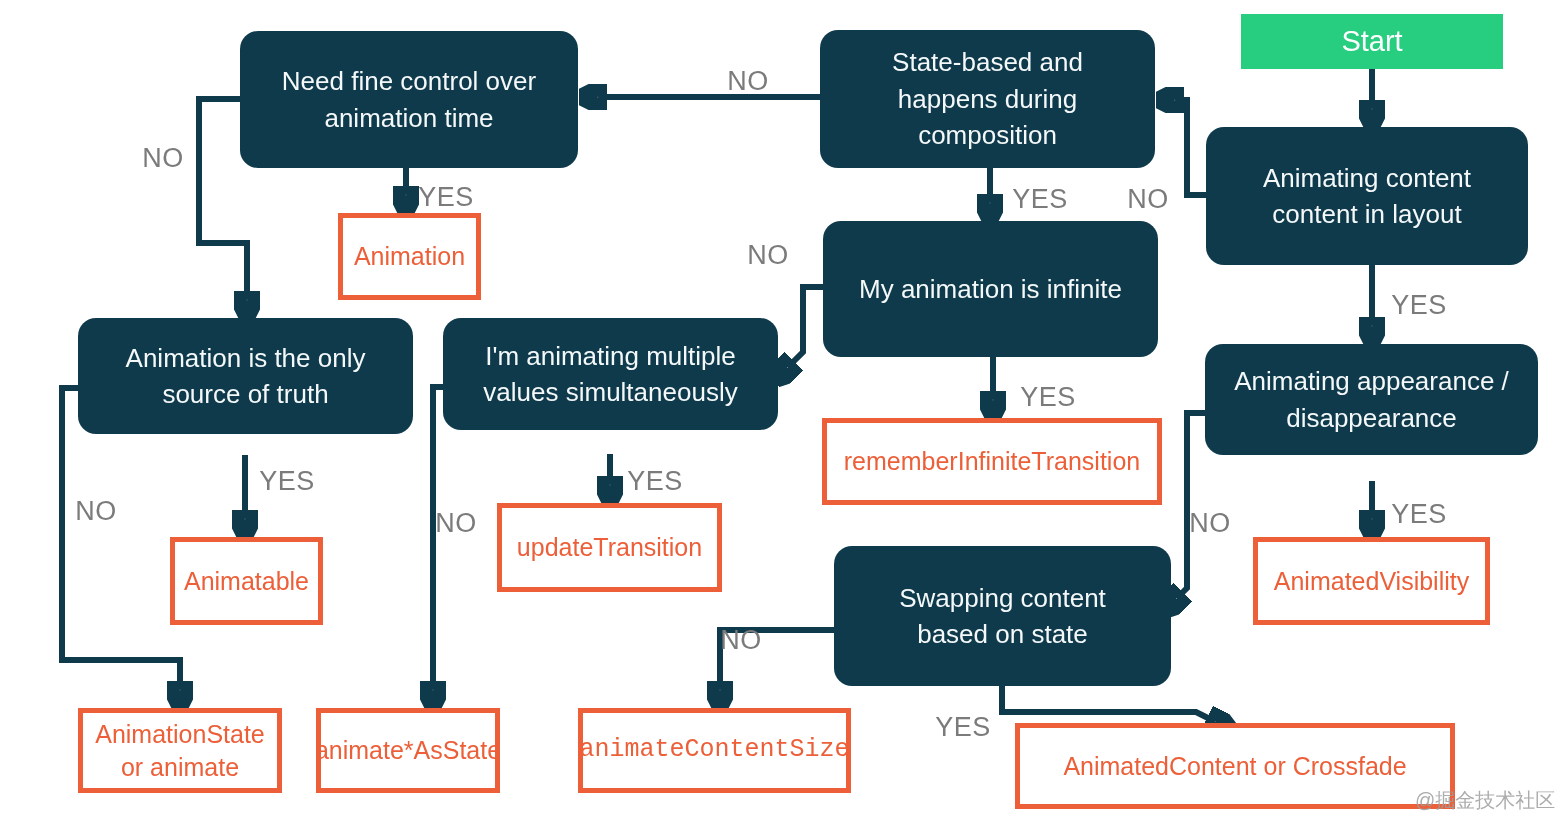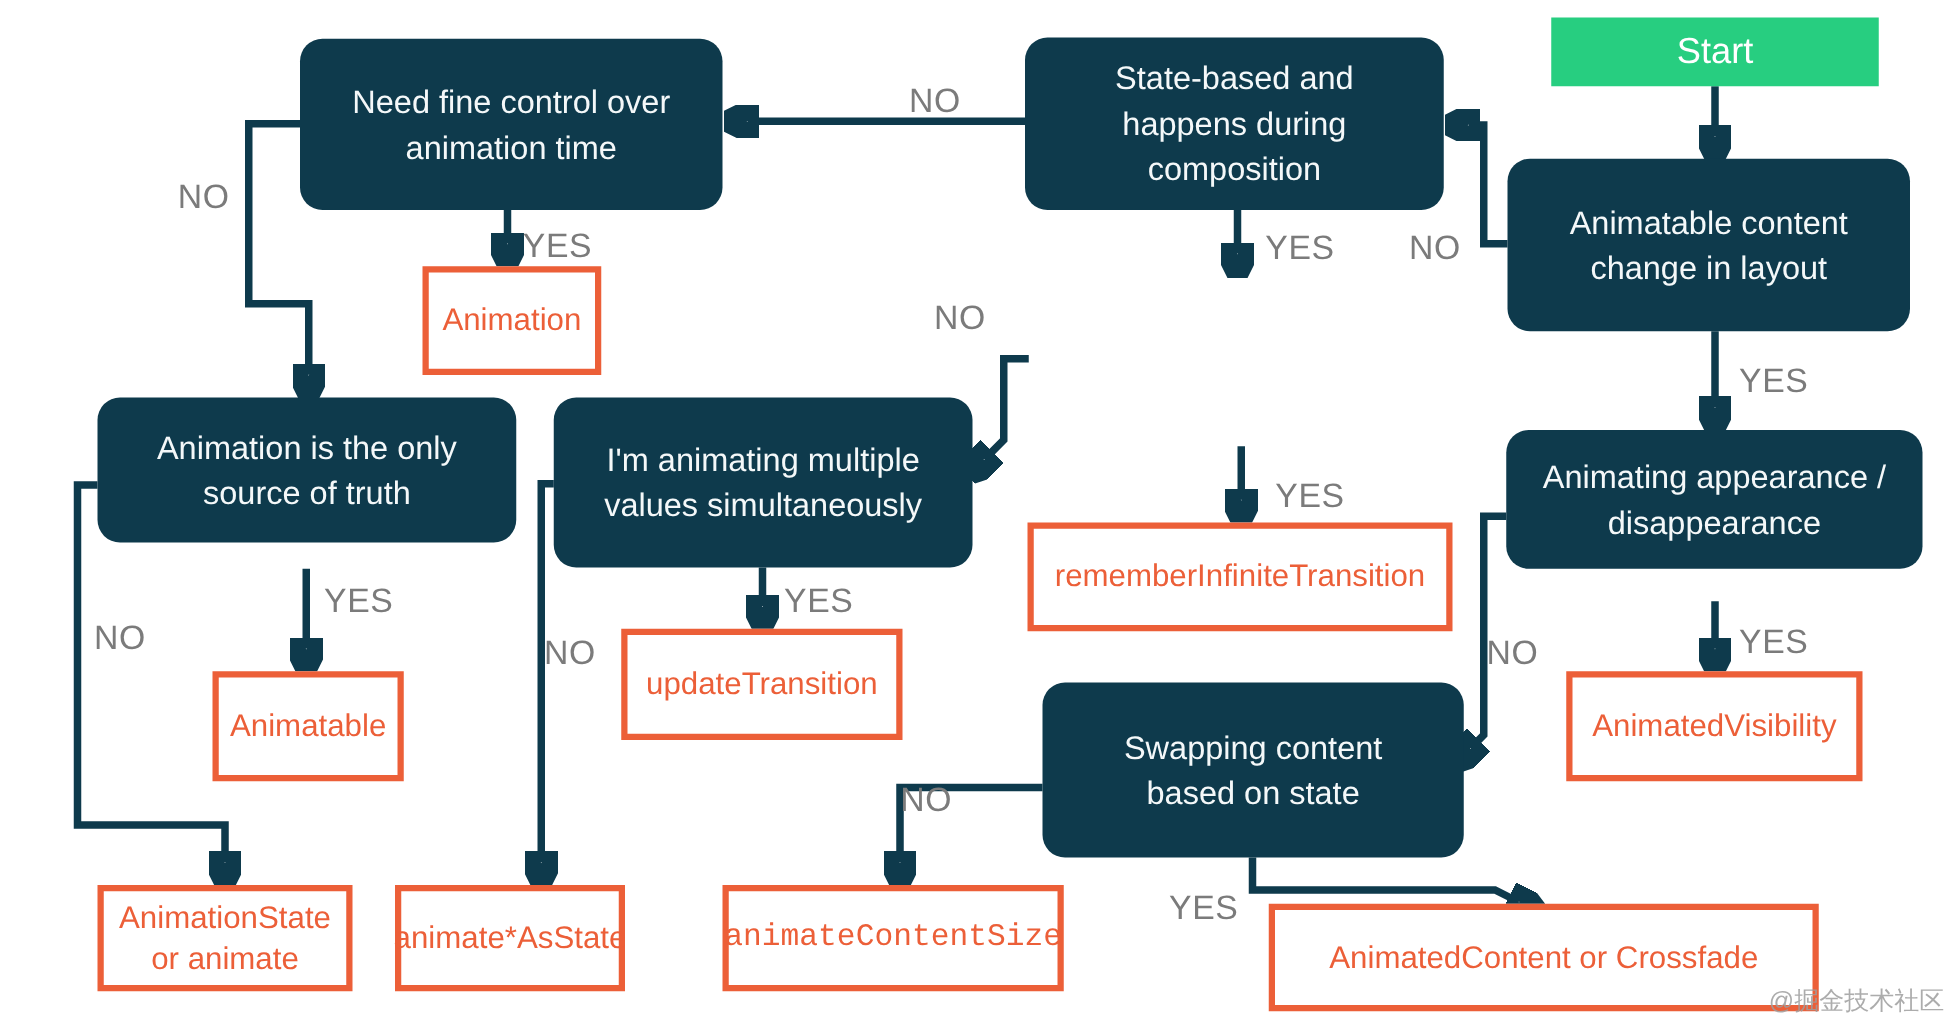--- a/index.html
+++ b/index.html
@@ -117,37 +117,40 @@
     <path d="M834 630 H720 V682" marker-end="url(#arrow)"></path>
 
     <path d="M1002 686 V712 H1196 L1208 718" marker-end="url(#arrow)"></path>
   </svg>
 
   <div class="node start-node" style="left:1241px; top:14px; width:262px; height:55px;">
     <span>Start</span>
   </div>
 
   <div class="node decision" style="left:1206px; top:127px; width:322px; height:138px; padding:0 28px;">
-    <span>Animatable content change in layout</span>
+    <span>Animating content content in layout</span>
   </div>
 
   <div class="node decision" style="left:820px; top:30px; width:335px; height:138px; padding:0 36px;">
     <span>State-based and happens during composition</span>
   </div>
 
   <div class="node decision" style="left:240px; top:31px; width:338px; height:137px; padding:0 20px;">
     <span>Need fine control over animation time</span>
   </div>
 
+  <div class="node decision" style="left:823px; top:221px; width:335px; height:136px; padding:0 14px;">
+    <span>My animation is infinite</span>
+  </div>
 
   <div class="node decision" style="left:78px; top:318px; width:335px; height:116px; padding:0 20px;">
     <span>Animation is the only source of truth</span>
   </div>
 
-  <div class="node decision" style="left:443px; top:318px; width:335px; height:136px; padding:0 20px;justify-content:center;">
+  <div class="node decision" style="left:443px; top:318px; width:335px; height:112px; padding:0 20px;justify-content:center;">
     <span>I'm animating multiple values simultaneously</span>
   </div>
 
   <div class="node decision" style="left:1205px; top:344px; width:333px; height:111px; padding:0 18px;">
     <span>Animating appearance / disappearance</span>
   </div>
 
   <div class="node decision" style="left:834px; top:546px; width:337px; height:140px; padding:0 45px;">
     <span>Swapping content based on state</span>
   </div>

